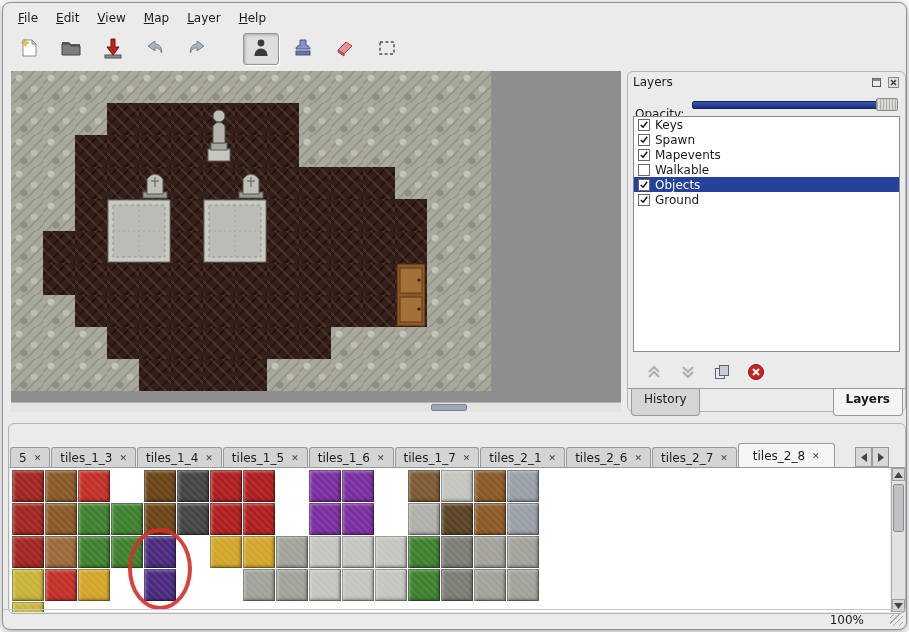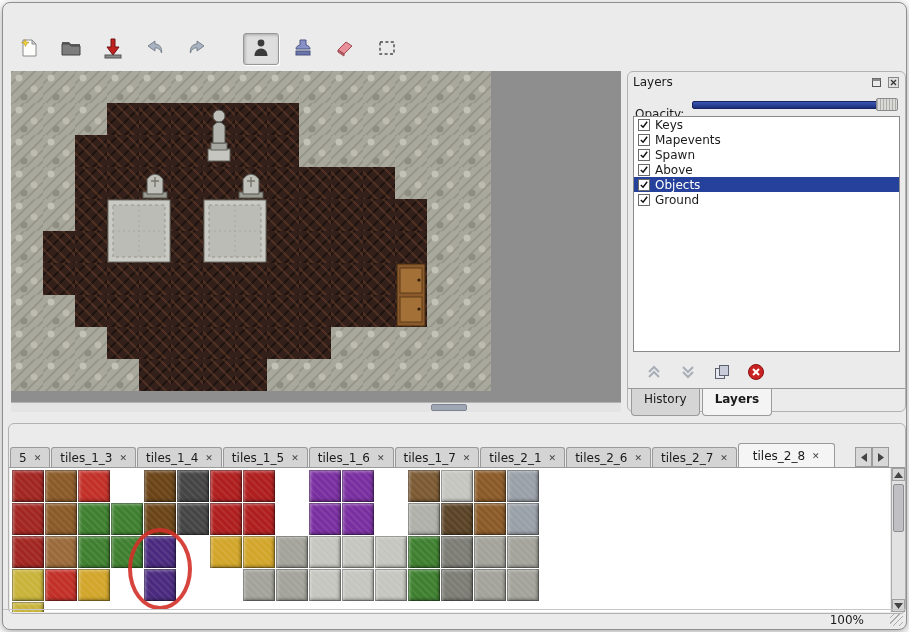--- a/index.html
+++ b/index.html
@@ -50,21 +50,21 @@
   .slider { flex:1; position:relative; height:15px; }
   .slider-track { position:absolute; left:0; right:2px; top:4px; height:8px; background:linear-gradient(#3a57b4,#1c2e78); border:1px solid #16235c; border-radius:2px; }
   .slider-handle { position:absolute; right:0; top:1px; width:22px; height:13px; background:#d9d9d5; border:1px solid #8a8a8a; border-radius:2px;
     background-image:repeating-linear-gradient(90deg, #adadab 0 1px, rgba(0,0,0,0) 1px 3px); background-clip:padding-box; }
   .layer-list { position:absolute; left:5px; right:5px; top:44px; height:236px; background:#fff; border:1px solid #8a8a8a; overflow:hidden;text-align:center; }
   .layer-row { display:flex; align-items:center; height:15px; padding:0 2px; }
   .layer-row.selected { background:#26419b; color:#fff; }
   .checkbox { width:12px; height:12px; background:#fff; border:1px solid #6a6a6a; margin:0 5px 0 2px; display:flex; align-items:center; justify-content:center; flex:none; }
   .layer-actions { position:absolute; left:1px; right:1px; top:286px; height:28px; display:flex; align-items:center; gap:12px; padding-left:14px; }
   .action-btn { width:22px; height:20px; display:flex; align-items:center; justify-content:center; }
-  .layers-tabs { position:absolute; left:0; right:0; top:316px; height:28px; border-top:1px solid #9a9a9a; display:flex; padding-left:3px; }
+  .layers-tabs { position:absolute; left:0; right:0; top:316px; height:28px; border-top:1px solid #9a9a9a; display:flex; padding-left:3px;justify-content:space-between; }
   .mini-tab { padding:3px 12px; background:#d5d5d5; border:1px solid #9a9a9a; border-top:none; border-radius:0 0 4px 4px; margin-right:2px; }
   .mini-tab.active { background:#f4f4f4; font-weight:bold; }
 
   
   .ts-tabbar { position:absolute; left:0; right:0; top:20px; height:24px; display:flex; align-items:flex-end; padding-left:1px; border-bottom:1px solid #9a9a9a; }
   .ts-tab { height:20px; display:flex; align-items:center; padding:0 8px; background:#d4d4d4; border:1px solid #9a9a9a; border-bottom:none; border-radius:3px 3px 0 0; margin-right:1px; white-space:nowrap; }
   .ts-tab.active { background:#f5f5f5; height:24px; padding:0 14px; }
   .ts-tab-close { margin-left:7px; font-size:9px; color:#444; }
   .ts-pager { position:absolute; right:16px; top:23px; height:20px; display:flex; }
   .pager-btn { width:17px; height:20px; background:#d8d8d8; border:1px solid #9a9a9a; display:flex; align-items:center; justify-content:center; }
@@ -82,20 +82,28 @@
   .statusbar { position:absolute; left:0; right:0; bottom:0; height:20px; border-top:1px solid #c6c6c6; }
   .zoom-label { position:absolute; right:42px; top:3px; }
   .resize-grip { position:absolute; right:3px; bottom:3px; width:13px; height:13px;
     background:repeating-linear-gradient(135deg, rgba(0,0,0,0) 0 3px, #ababab 3px 4px); }
 </style>
 </head>
 <body>
 
 <div class="window">
 
+  <div class="menubar">
+      <div class="menu-item"><u>F</u>ile</div>
+      <div class="menu-item"><u>E</u>dit</div>
+      <div class="menu-item"><u>V</u>iew</div>
+      <div class="menu-item"><u>M</u>ap</div>
+      <div class="menu-item"><u>L</u>ayer</div>
+      <div class="menu-item"><u>H</u>elp</div>
+    </div>
 
   <div class="toolbar">
       <div class="tool-btn">
         <span class="ticon"><svg width="22" height="22" viewBox="0 0 22 22">
             <path d="M5 3h9l4 4v12H5z" fill="#fdfdfb" stroke="#8a8a8a"></path>
             <path d="M14 3l4 4h-4z" fill="#d8d8d4" stroke="#8a8a8a"></path>
             <path d="M7 2.5l1.2 2.4 2.8.6-2.4 1.2-1.1 2.8-1.2-2.8L3.5 5.5l2.8-.6z" fill="#f2d23c" stroke="#b89010" stroke-width="0.6"></path>
           </svg></span>
       </div>
       <div class="tool-btn">
@@ -368,37 +376,33 @@
             </svg>
           </span>
           <span class="layer-label">Keys</span>
         </div>
         <div class="layer-row">
           <span class="checkbox checked">
             <svg width="11" height="11" viewBox="0 0 11 11">
               <path d="M2 6l2.5 2.5L9 2.5" stroke="#111" stroke-width="1.6" fill="none"></path>
             </svg>
           </span>
-          <span class="layer-label">Mapevents</span>
+          <span class="layer-label">Spawn</span>
         </div>
         <div class="layer-row">
           <span class="checkbox checked">
             <svg width="11" height="11" viewBox="0 0 11 11">
               <path d="M2 6l2.5 2.5L9 2.5" stroke="#111" stroke-width="1.6" fill="none"></path>
             </svg>
           </span>
-          <span class="layer-label">Spawn</span>
+          <span class="layer-label">Mapevents</span>
         </div>
         <div class="layer-row">
-          <span class="checkbox checked">
-            <svg width="11" height="11" viewBox="0 0 11 11">
-              <path d="M2 6l2.5 2.5L9 2.5" stroke="#111" stroke-width="1.6" fill="none"></path>
-            </svg>
-          </span>
-          <span class="layer-label">Above</span>
+          <span class="checkbox"></span>
+          <span class="layer-label">Walkable</span>
         </div>
         <div class="layer-row selected">
           <span class="checkbox checked">
             <svg width="11" height="11" viewBox="0 0 11 11">
               <path d="M2 6l2.5 2.5L9 2.5" stroke="#111" stroke-width="1.6" fill="none"></path>
             </svg>
           </span>
           <span class="layer-label">Objects</span>
         </div>
         <div class="layer-row">

